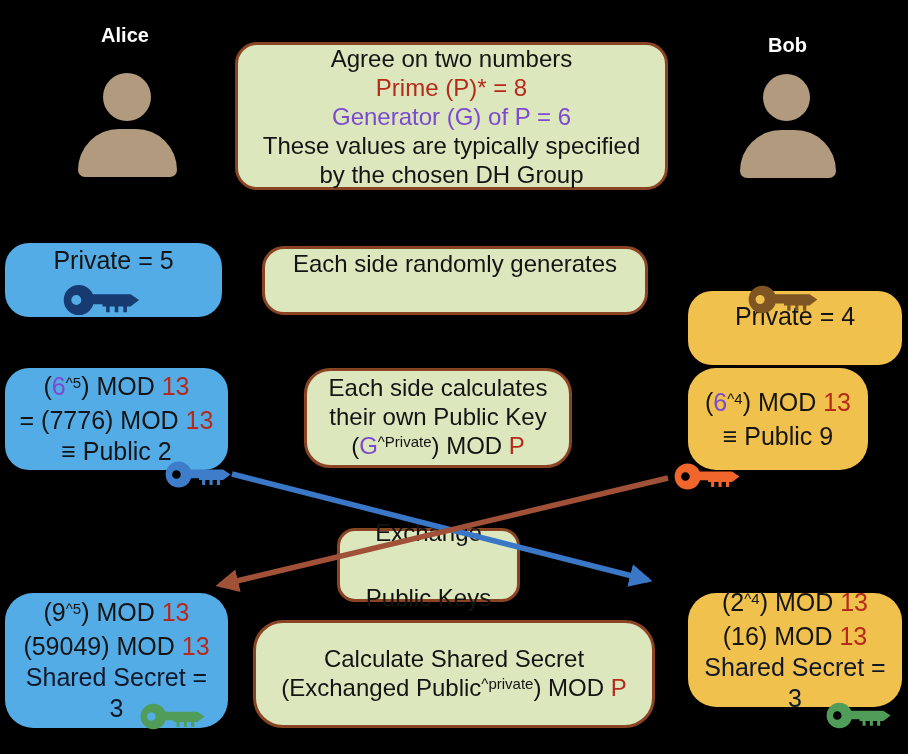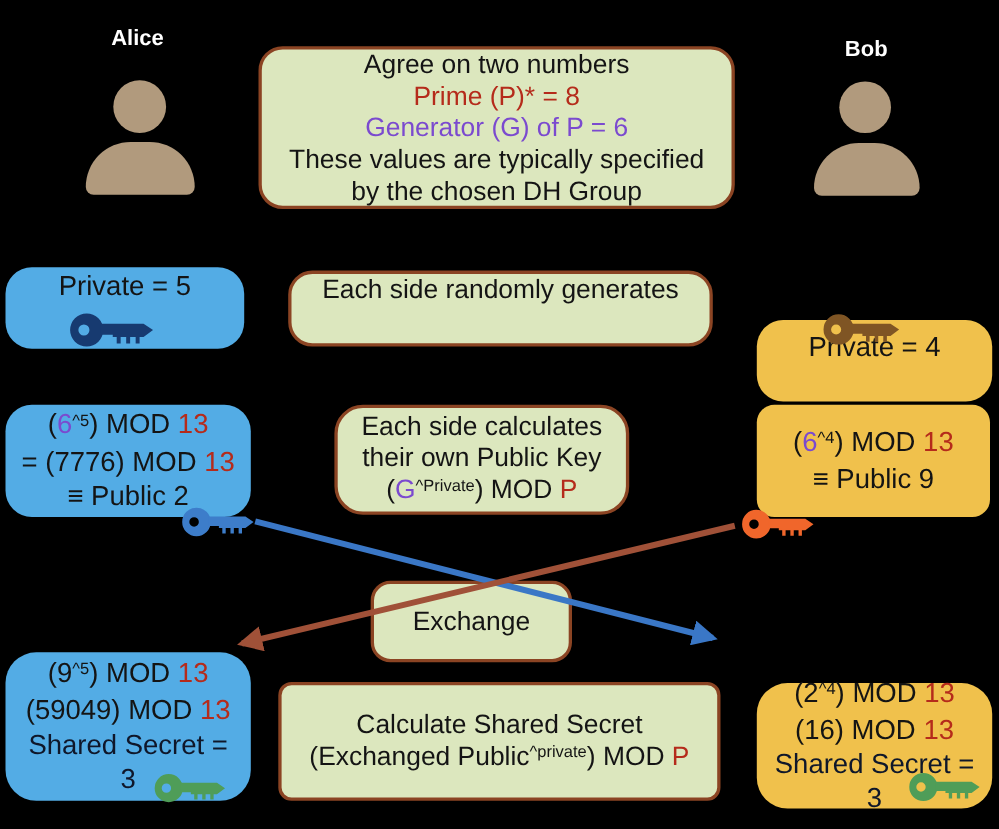--- a/index.html
+++ b/index.html
@@ -78,42 +78,43 @@
     <div class="line-lg"><span>= (7776) MOD </span><span class="red">13</span></div>
     <div class="line-lg">≡ Public 2</div>
   </div>
 
   <div class="box green" style="left:304px;top:368px;width:268px;height:100px;border-radius:26px;">
     <div class="line">Each side calculates</div>
     <div class="line">their own Public Key</div>
     <div class="line"><span>(</span><span class="purple">G</span><span class="sup">^Private</span><span>) MOD </span><span class="red">P</span></div>
   </div>
 
-  <div class="box gold" style="left:688px;top:368px;width:212px;height:102px;border-radius:16px;">
+  <div class="box gold" style="left:688px;top:368px;width:180px;height:102px;border-radius:28px;">
     <div class="line-lg"><span>(</span><span class="purple">6</span><span class="sup">^4</span><span>) MOD </span><span class="red">13</span></div>
     <div class="line-lg">≡ Public 9</div>
   </div>
 
   <div class="box green" style="left:337px;top:528px;width:183px;height:74px;border-radius:18px;gap:36px;">
     <div class="line">Exchange</div>
+    <div class="line">Public Keys</div>
   </div>
 
   <div class="box blue" style="left:5px;top:593px;width:223px;height:135px;border-radius:28px;">
     <div class="line-lg"><span>(9</span><span class="sup">^5</span><span>) MOD </span><span class="red">13</span></div>
     <div class="line-lg"><span>(59049) MOD </span><span class="red">13</span></div>
     <div class="line-lg green-t">Shared Secret =</div>
     <div class="line-lg green-t">3</div>
   </div>
 
-  <div class="box green" style="left:253px;top:620px;width:402px;height:108px;border-radius:12px;">
+  <div class="box green" style="left:253px;top:620px;width:402px;height:108px;border-radius:30px;">
     <div class="line">Calculate Shared Secret</div>
     <div class="line"><span>(Exchanged Public</span><span class="sup">^private</span><span>) MOD </span><span class="red">P</span></div>
   </div>
 
-  <div class="box gold" style="left:688px;top:593px;width:214px;height:114px;border-radius:28px;margin-top:28px;">
+  <div class="box gold" style="left:688px;top:593px;width:214px;height:114px;border-radius:28px;">
     <div class="line-lg"><span>(2</span><span class="sup">^4</span><span>) MOD </span><span class="red">13</span></div>
     <div class="line-lg"><span>(16) MOD </span><span class="red">13</span></div>
     <div class="line-lg green-t">Shared Secret =</div>
     <div class="line-lg green-t">3</div>
   </div>
 
   <svg class="key" style="left:63px;top:282px;color:#173A70;" width="79" height="36" viewBox="0 0 110 50" fill="currentColor">
       <use href="#key-shape"></use>
     </svg>
   <svg class="key" style="left:748px;top:283px;color:#7F5524;" width="72" height="33" viewBox="0 0 110 50" fill="currentColor">

